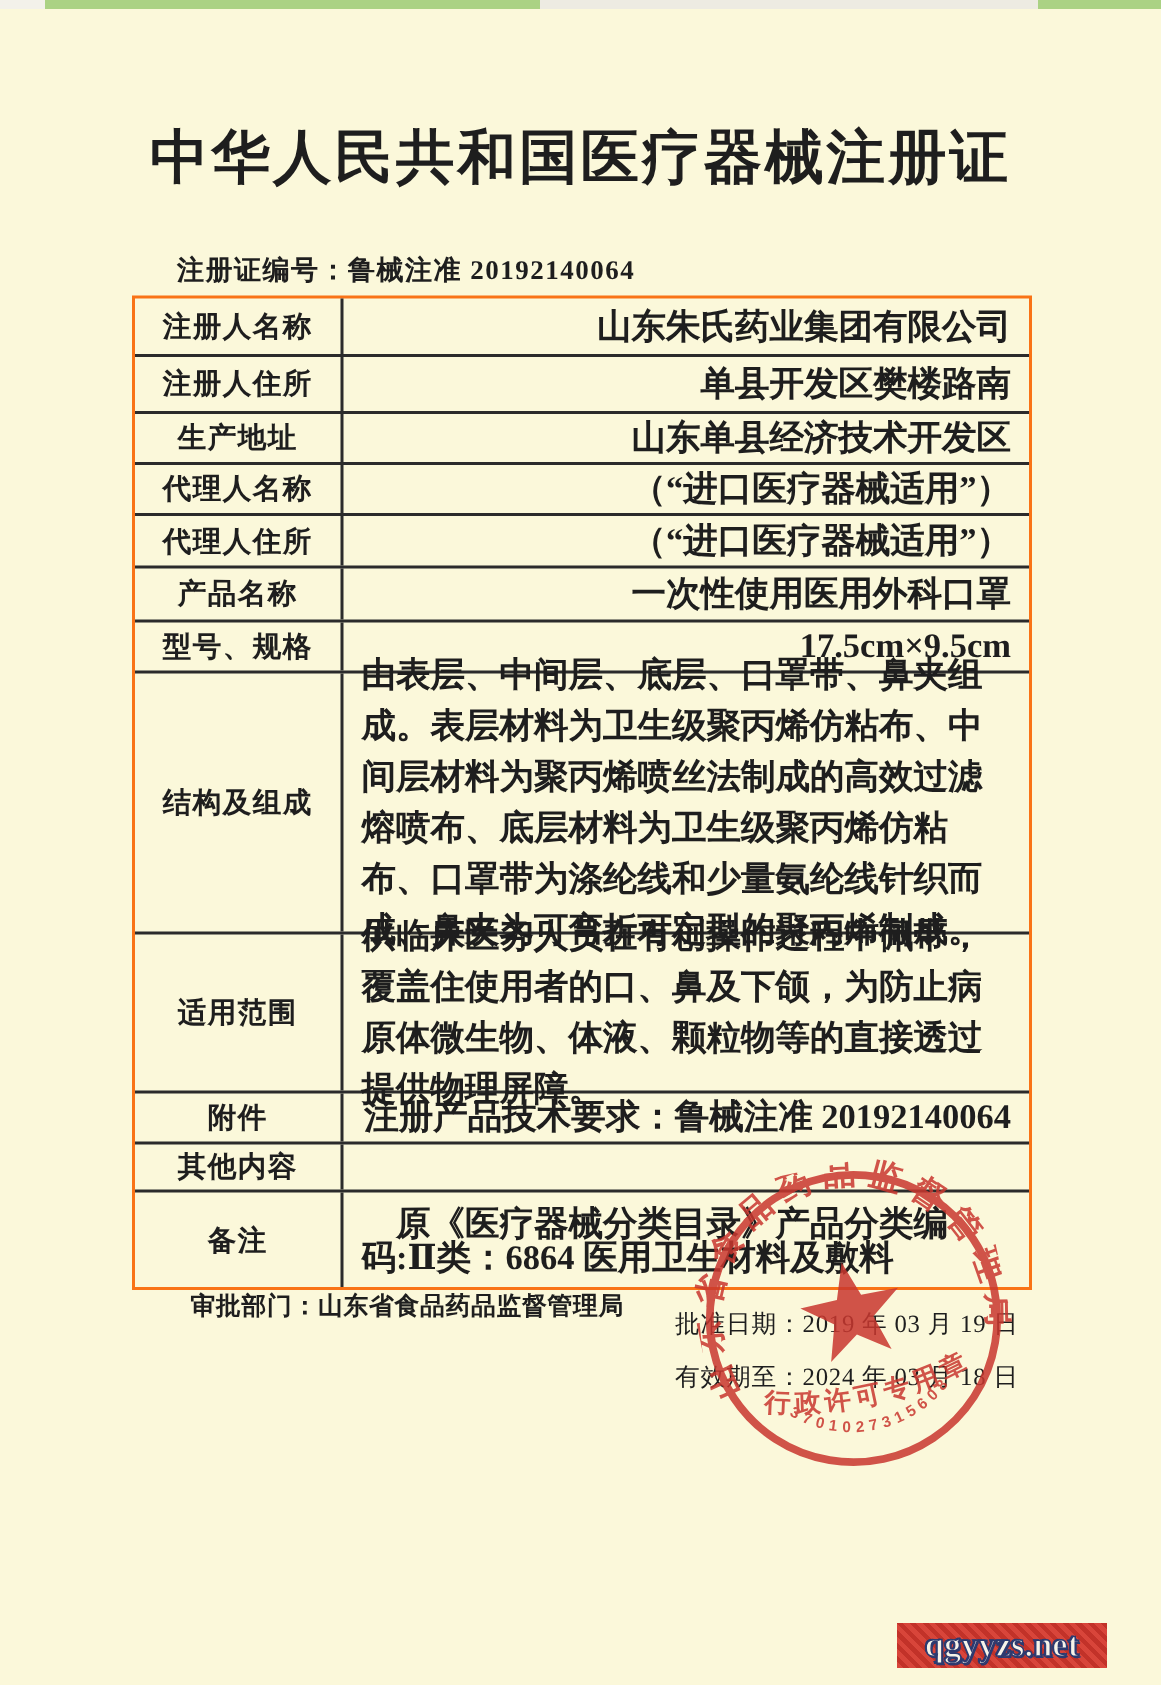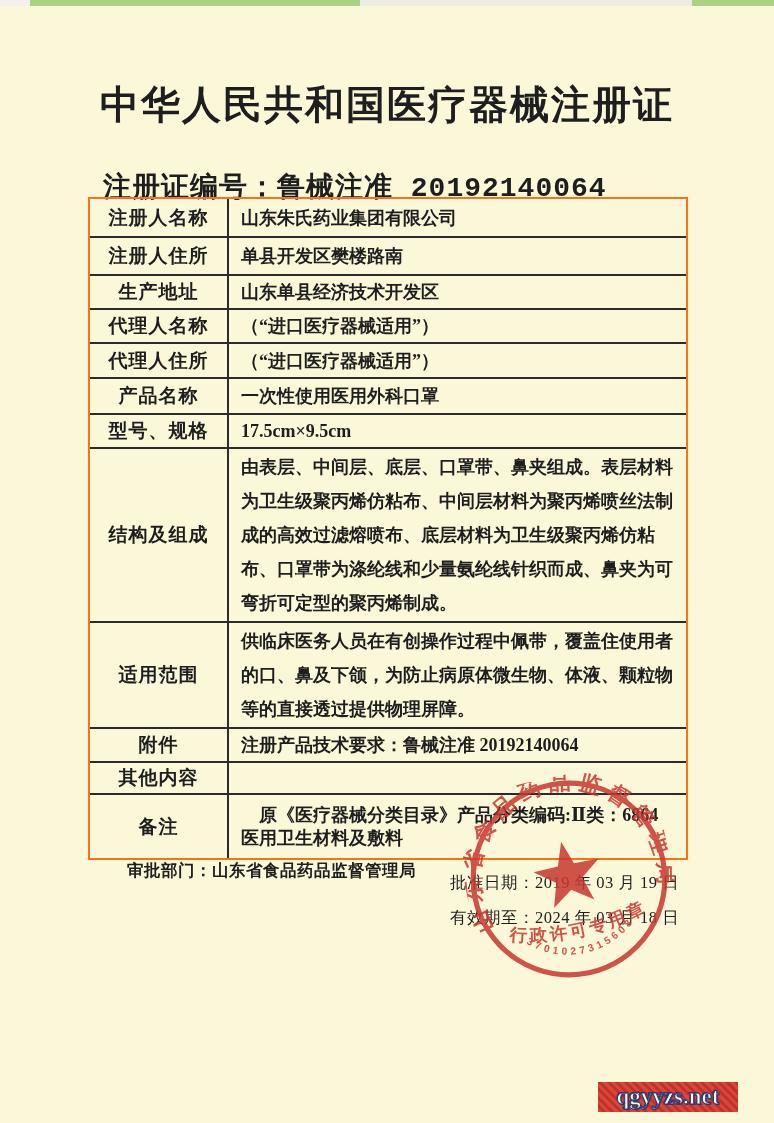--- a/index.html
+++ b/index.html
@@ -15,42 +15,43 @@
   .strip-b{left:30px;width:330px;background:#abd284;}
   .strip-c{left:360px;width:332px;background:#edebe2;}
   .strip-d{left:692px;width:82px;background:#abd284;}
 
   .doc-title{
     position:absolute;top:78px;left:0;width:100%;
     text-align:center;font-size:39px;font-weight:700;
     letter-spacing:2px;
   }
   .reg-line{
-    position:absolute;top:168px;left:103px;
-    font-size:28px;font-weight:700;letter-spacing:1px;font-family:Liberation Mono, monospace;
+    position:absolute;top:168px;left:118px;
+    font-size:18px;font-weight:700;letter-spacing:1px;
   }
 
   .cert-table{
     position:absolute;left:88px;top:197px;width:600px;
     border:2px solid #f97316;
     box-sizing:border-box;
   }
   .trow{display:flex;box-sizing:border-box;border-top:2px solid #2b2b2b;}
   .trow:first-child{border-top:none;}
   .tlabel{
     width:139px;flex:0 0 139px;box-sizing:border-box;
     border-right:2px solid #2b2b2b;
     display:flex;align-items:center;justify-content:center;
     font-size:19px;font-weight:600;letter-spacing:1px;text-align:center;
   }
   .tvalue{
     flex:1;box-sizing:border-box;padding:0 12px;
     display:flex;align-items:center;
-    font-size:18px;font-weight:600;
+    font-size:23px;font-weight:600;
     line-height:34px;
+    justify-content:flex-end;
   }
   .trow:nth-child(1){height:37px}
   .trow:nth-child(2){height:38px}
   .trow:nth-child(3){height:34px}
   .trow:nth-child(4){height:34px}
   .trow:nth-child(5){height:35px}
   .trow:nth-child(6){height:36px}
   .trow:nth-child(7){height:34px}
   .trow:nth-child(8){height:174px}
   .trow:nth-child(9){height:106px}

